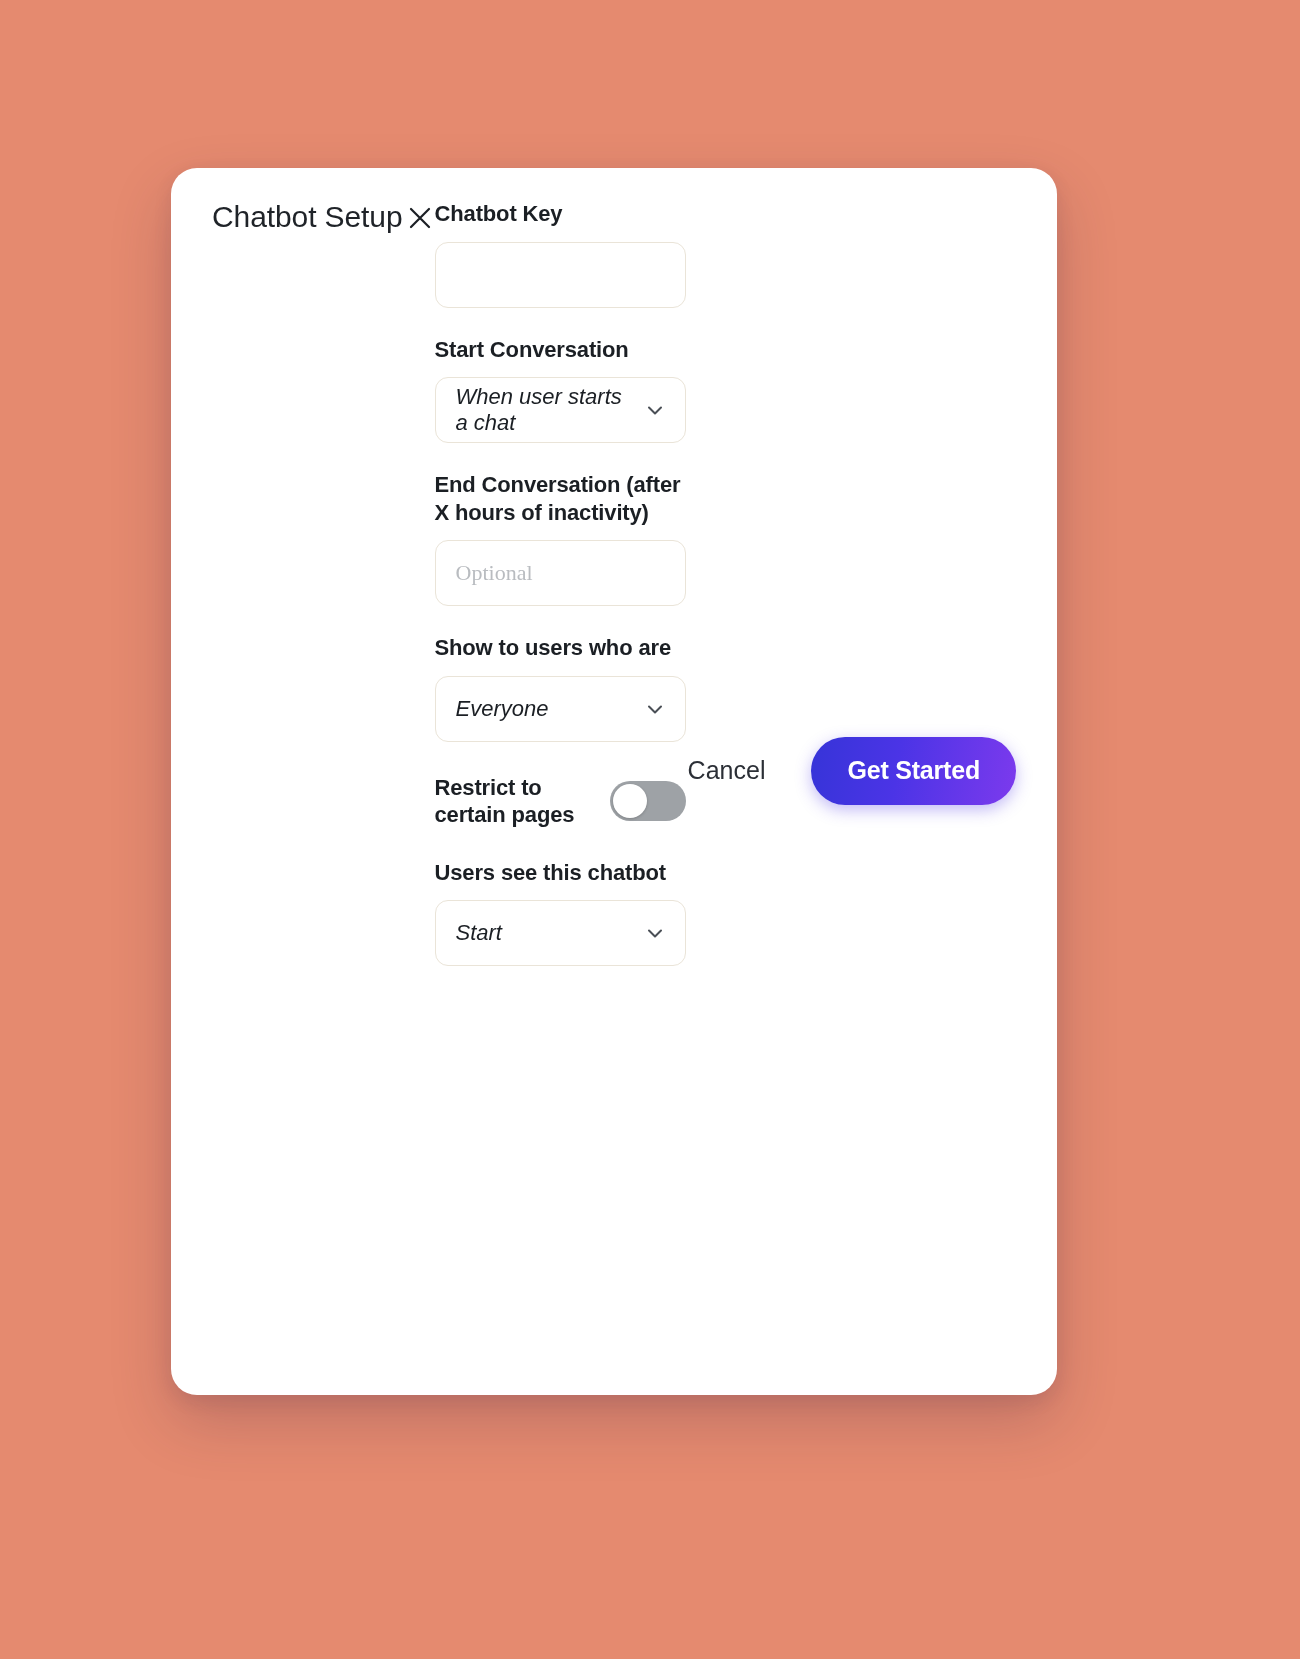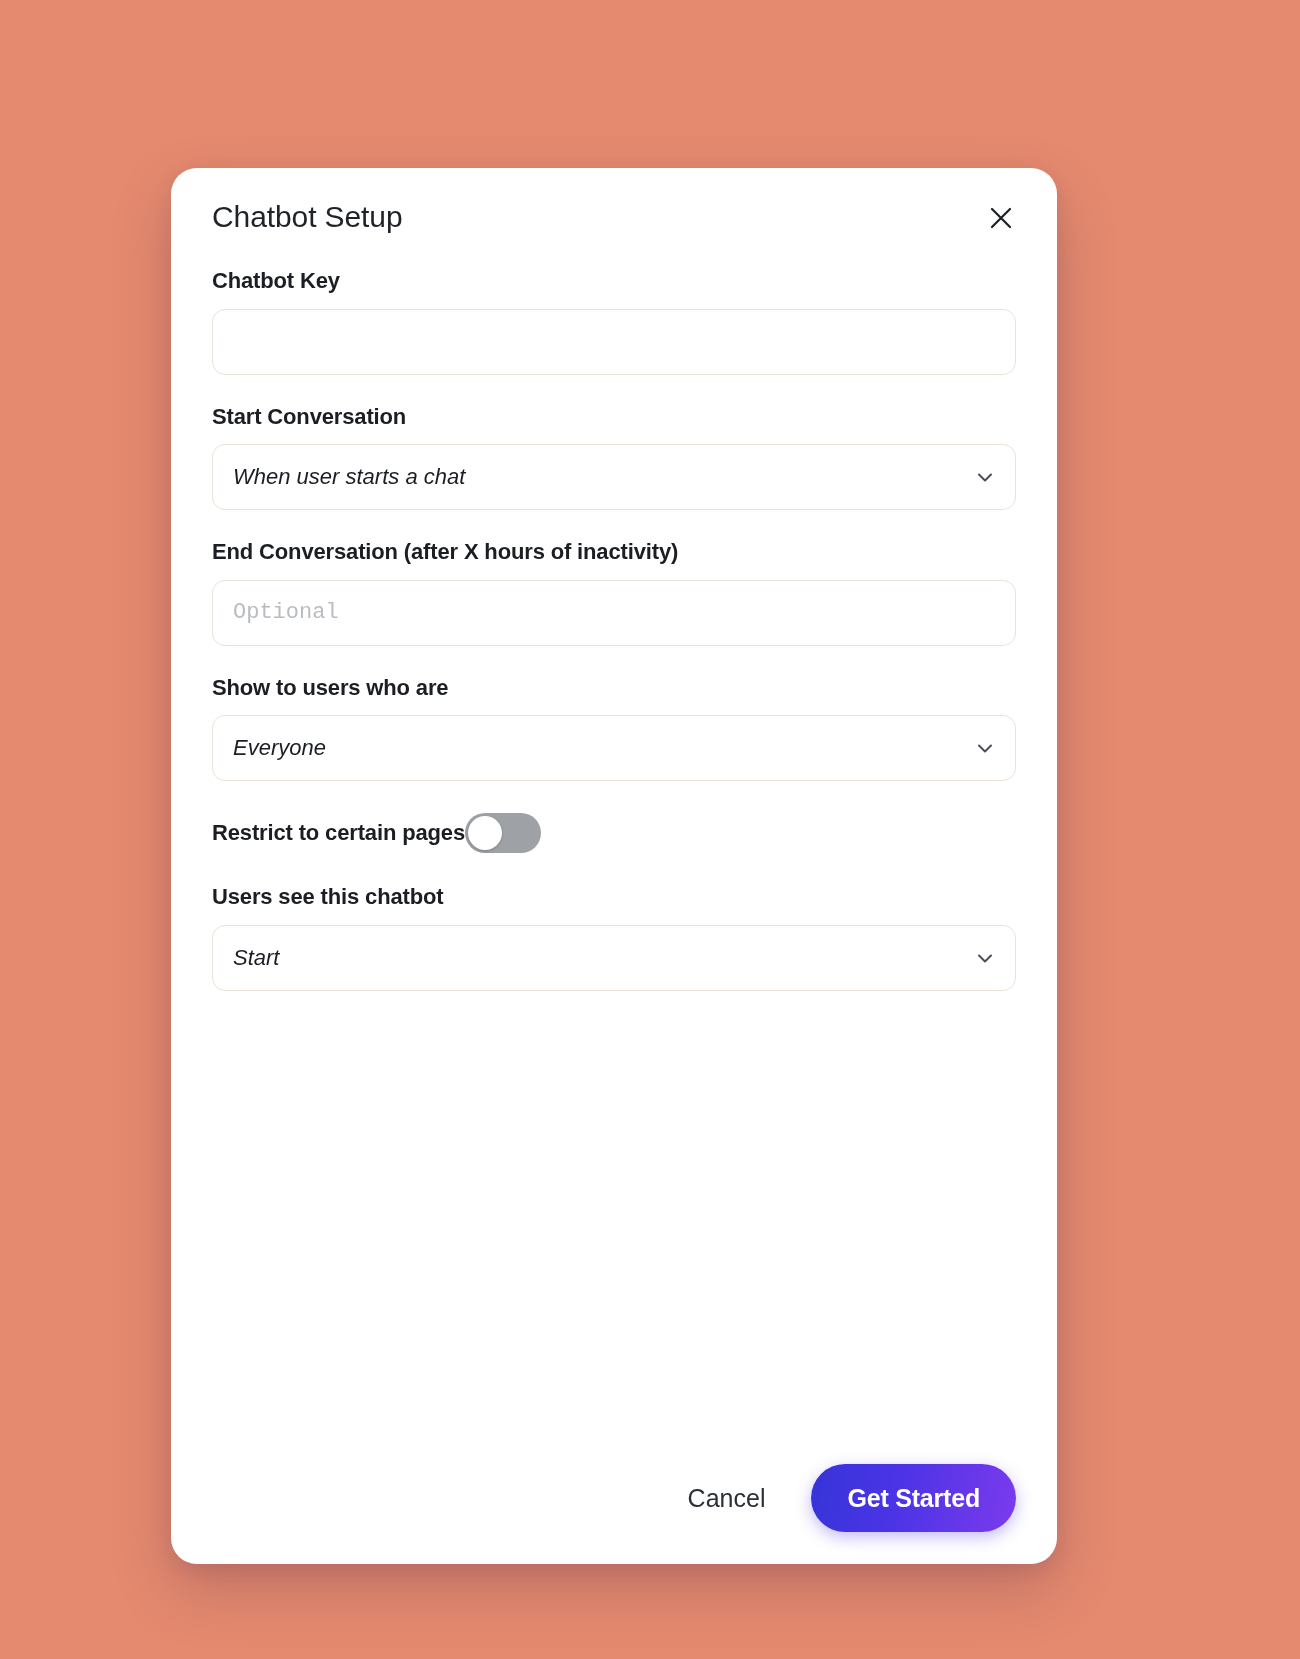--- a/index.html
+++ b/index.html
@@ -35,28 +35,28 @@
       radial-gradient(ellipse 40% 34% at 4% 72%,   #f79080 0%, rgba(247,144,128,0) 68%),
       linear-gradient(150deg, #fb8a6e 0%, #e79b86 30%, #c98fb0 58%, #a35fd2 82%, #7b3df0 100%);
   }
 
   
   #modal {
     position: absolute;
     left: 171px;
     top: 168px;
     width: 886px;
-    height: 1396px;
+    height: 1227px;
     background: #ffffff;
     border-radius: 26px;
     box-shadow: 0 26px 60px rgba(60, 30, 70, 0.22),
                 0 6px 18px rgba(60, 30, 70, 0.10);
     padding: 0 41px;
     display: flex;
-    flex-direction: column;
+    flex-direction: row;
   }
 
   
   .modal-header {
     display: flex;
     align-items: flex-start;
     justify-content: space-between;
     padding-top: 31px;
   }
 
@@ -96,21 +96,21 @@
     margin-bottom: 14px;
     line-height: 1.25;
   }
 
   .text-input {
     width: 100%;
     height: 66px;
     border: 1.5px solid #eae4d8;
     border-radius: 13px;
     background: #ffffff;
-    font-family: Liberation Mono, monospace;
+    font-family: Liberation Serif, serif;
     font-size: 22px;
     color: #ec4899;
     padding: 0 20px;
     outline: none;
     display: block;
   }
   .text-input::placeholder { color: #b9bcc0; }
 
   .select-wrap {
     position: relative;

